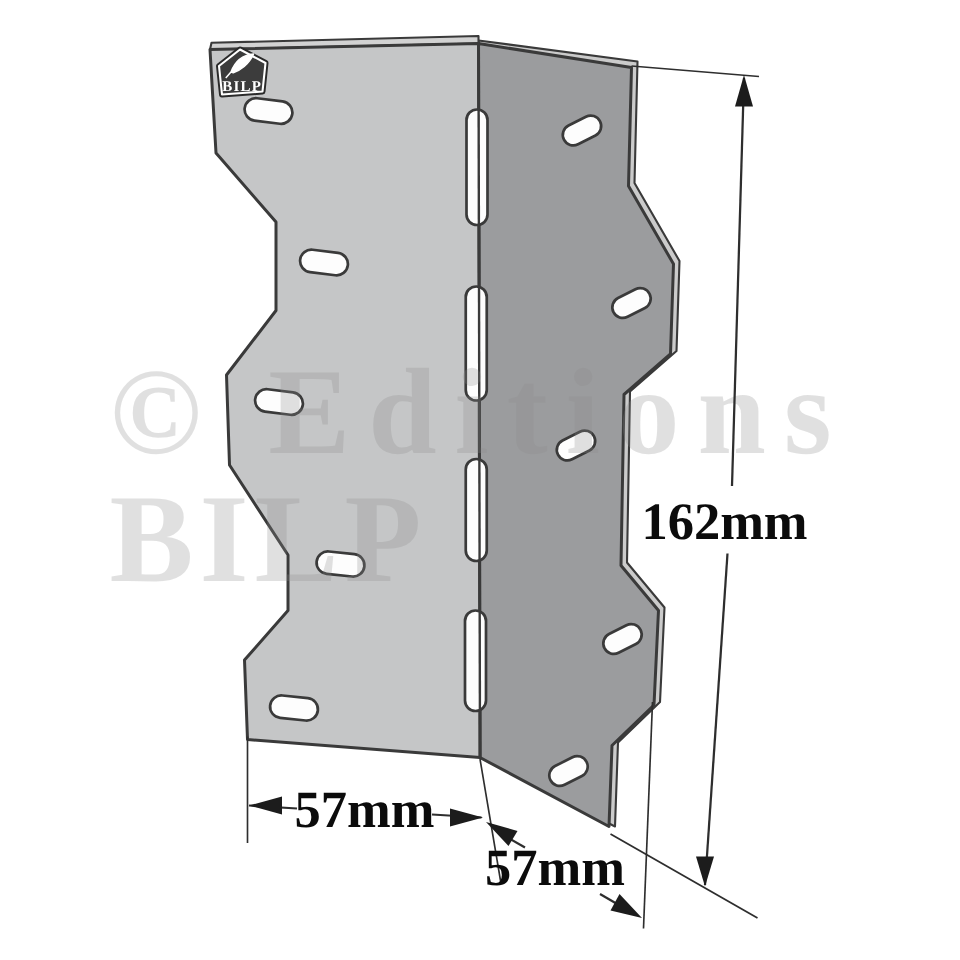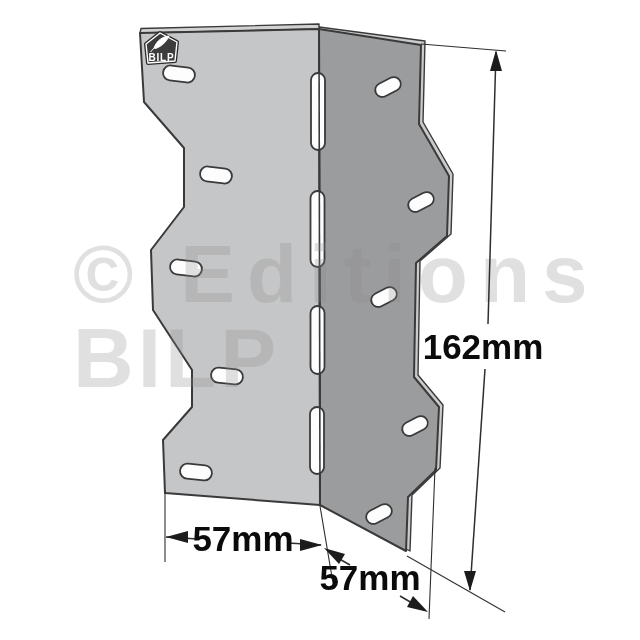--- a/index.html
+++ b/index.html
@@ -1,18 +1,18 @@
 <!DOCTYPE html>
 <html><head>
 <meta charset="utf-8">
 <style>
   html,body{margin:0;padding:0;background:#ffffff;}
   .canvas{
     position:relative;width:640px;height:640px;background:#ffffff;overflow:hidden;
-    font-family:Liberation Sans, sans-serif;
+    font-family:Liberation Serif, serif;
   }
   svg{display:block;}
   .face{stroke:#3a3a3a;stroke-width:2;stroke-linejoin:round;}
   .thick{stroke:#3a3a3a;stroke-width:1.4;stroke-linejoin:round;}
   .slot{stroke:#3a3a3a;stroke-width:1.8;}
   .fold{stroke:#3a3a3a;stroke-width:1.6;fill:none;}
   .ext{stroke:#2e2e2e;stroke-width:1.1;fill:none;}
   .dim{stroke:#2e2e2e;stroke-width:1.5;fill:none;}
   .arrow{fill:#1c1c1c;stroke:none;}
   .dimtext{font-weight:bold;font-size:35px;text-anchor:middle;}

